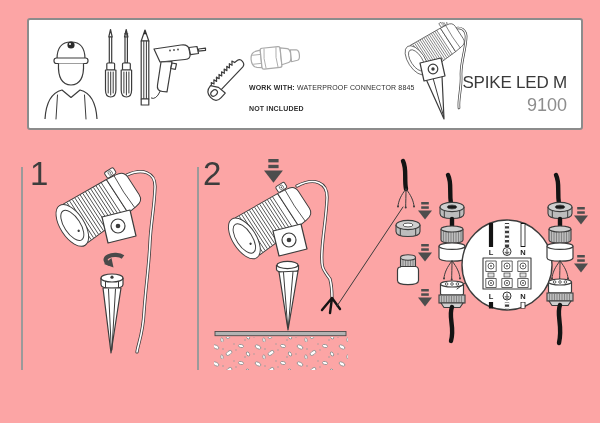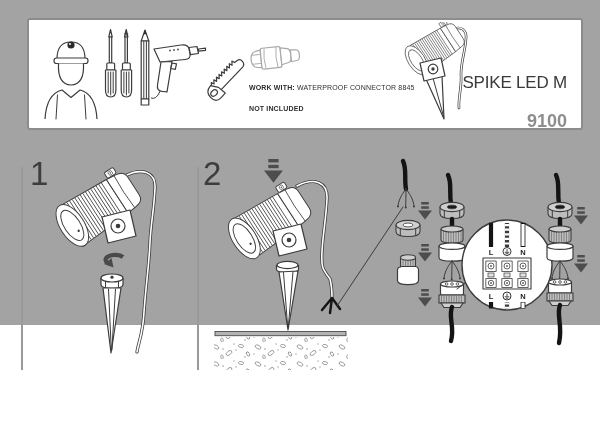--- a/index.html
+++ b/index.html
@@ -1,29 +1,29 @@
 <!DOCTYPE html>
 <html><head>
 <meta charset="utf-8">
 <style>
   * { margin:0; padding:0; box-sizing:border-box; }
   html,body { width:600px; height:423px; background:#fff; overflow:hidden; }
-  .page { position:relative; width:600px; height:325px; background:#a3a3a3;
+  .page { position:relative; width:600px; height:423px; background:#fca5a5;
           font-family:"Liberation Sans", sans-serif; }
   .abs { position:absolute; }
   .header-box { position:absolute; left:27px; top:18px; width:556px; height:112px;
                 border:2px solid #8c8c8c; border-radius:3px; background:#fff; }
   .workwith { position:absolute; left:220px; top:64px; font-size:7px;
               letter-spacing:.15px; color:#2d2d2d; white-space:nowrap; }
   .workwith .b { font-weight:bold; }
   .notincluded { position:absolute; left:220px; top:85px; font-size:7px;
                  font-weight:bold; letter-spacing:.15px; color:#2d2d2d; }
   .title-block { position:absolute; right:14px; top:53px; text-align:right; }
   .product-name { font-size:17px; color:#3a3a3a; letter-spacing:-.2px; }
-  .product-code { font-size:18px; color:#8d8d8d; margin-top:18px;font-weight:bold; }
+  .product-code { font-size:18px; color:#8d8d8d; margin-top:2px; }
   .step-divider { position:absolute; width:2px; background:#9a9a9a; }
   .step-num { position:absolute; font-size:33px; line-height:1; color:#3d3d3d; }
   
   .o    { fill:#fff; stroke:#3c3c3c; stroke-width:1.2; stroke-linejoin:round; }
   .thin { stroke-width:.8; }
   .s    { fill:none; stroke:#3c3c3c; stroke-width:1; stroke-linecap:round; }
   .cable{ fill:none; stroke:#141414; stroke-width:4.4; stroke-linecap:round; }
   .tube { fill:none; stroke:#3c3c3c; stroke-width:3.2; stroke-linecap:round; }
   .core { fill:none; stroke:#fff; stroke-width:1.6; stroke-linecap:round; }
   .arrowf { fill:#4d4d4d; }

